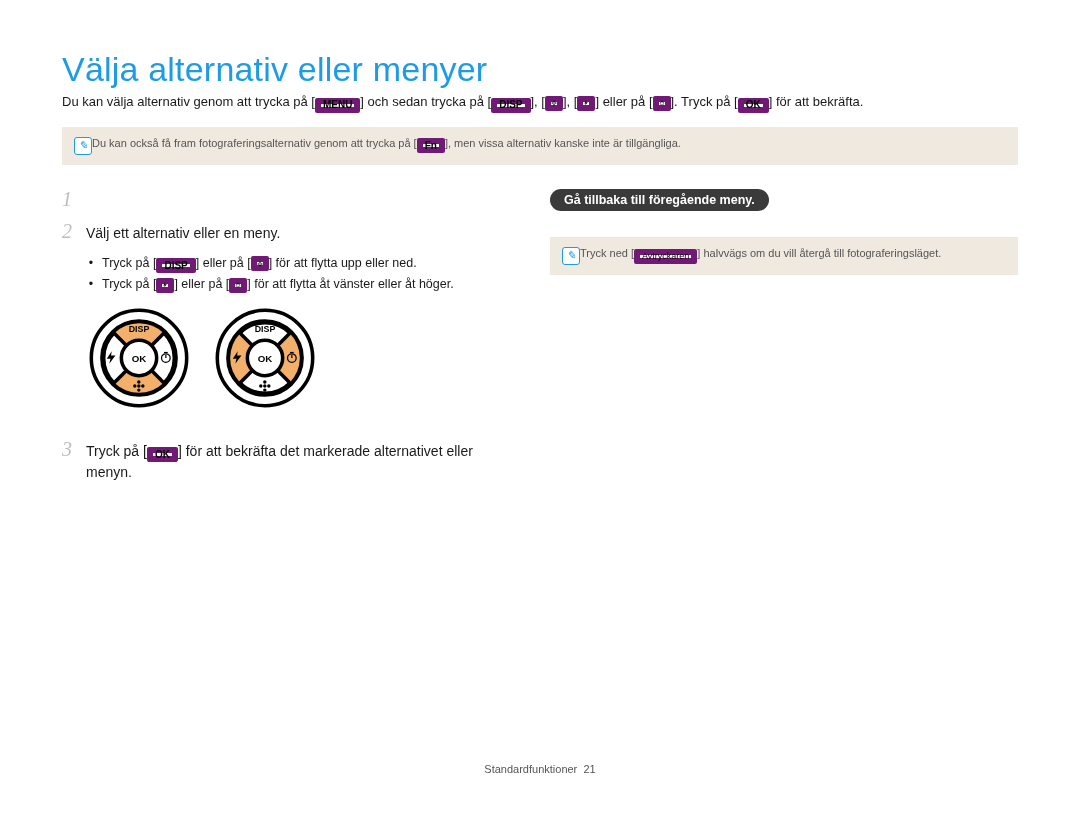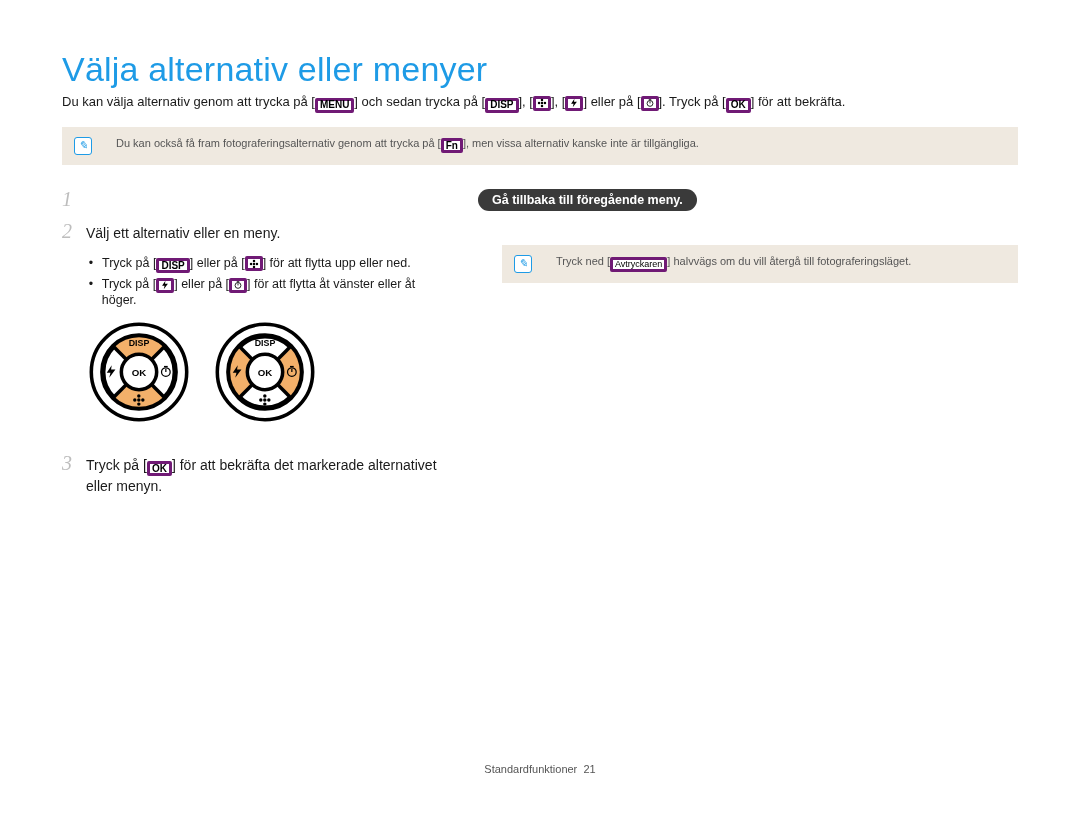--- a/index.html
+++ b/index.html
@@ -20,21 +20,21 @@
     margin-bottom: 4px;
   }
   .intro {
     font-size: 13px;
     line-height: 1.4;
   }
   .keycap {
     display: inline-flex;
     align-items: center;
     justify-content: center;
-    border: 3px solid #701a75;
+    border: 6px solid #701a75;
     border-radius: 2px;
     padding: 0 2px;
     height: 15px;
     min-width: 18px;
     font-size: 10px;
     font-weight: 700;
     font-family: Arial, sans-serif;
     line-height: 1;
     vertical-align: -2px;
     background: #fff;
@@ -42,25 +42,25 @@
   }
   .keycap.icon-only { padding: 0; width: 18px; }
   .keycap svg { width: 10px; height: 10px; fill: #000; }
   .notebox {
     background: #efe9e0;
     margin: 14px 0 24px;
     padding: 10px 14px 10px 12px;
     font-size: 11px;
     color: #555;
     display: flex;
-    gap: 24px;
+    gap: 0;
     align-items: flex-start;
     width: 100%;
   }
-  .notebox.small { width: 516px; margin-left: 24px; }
+  .notebox.small { width: 468px; }
   .note-icon {
     width: 18px; height: 18px; flex: 0 0 18px;
     background: #fff;
     border: 1px solid #1e9be6;
     border-radius: 3px;
     color: #1e9be6;
     font-style: italic;
     font-family: Georgia, serif;
     display: flex; align-items: center; justify-content: center;
     font-size: 12px;
@@ -85,21 +85,21 @@
   .sub-list .bullet { width: 10px; text-align: center; }
   .dials { display: flex; gap: 20px; margin: 6px 0 28px 24px; }
   .pill-heading {
     display: inline-block;
     background: #3a3a3a;
     color: #fff;
     border-radius: 999px;
     padding: 4px 14px;
     font-size: 12.5px;
     font-weight: 600;
-    margin-bottom: 20px;
+    margin-bottom: 12px;
   }
   .right-para { font-size: 14px; margin-bottom: 16px; }
   .footer {
     position: absolute;
     bottom: 40px;
     left: 0; right: 0;
     text-align: center;
     font-size: 11px;
     color: #555;
   }

